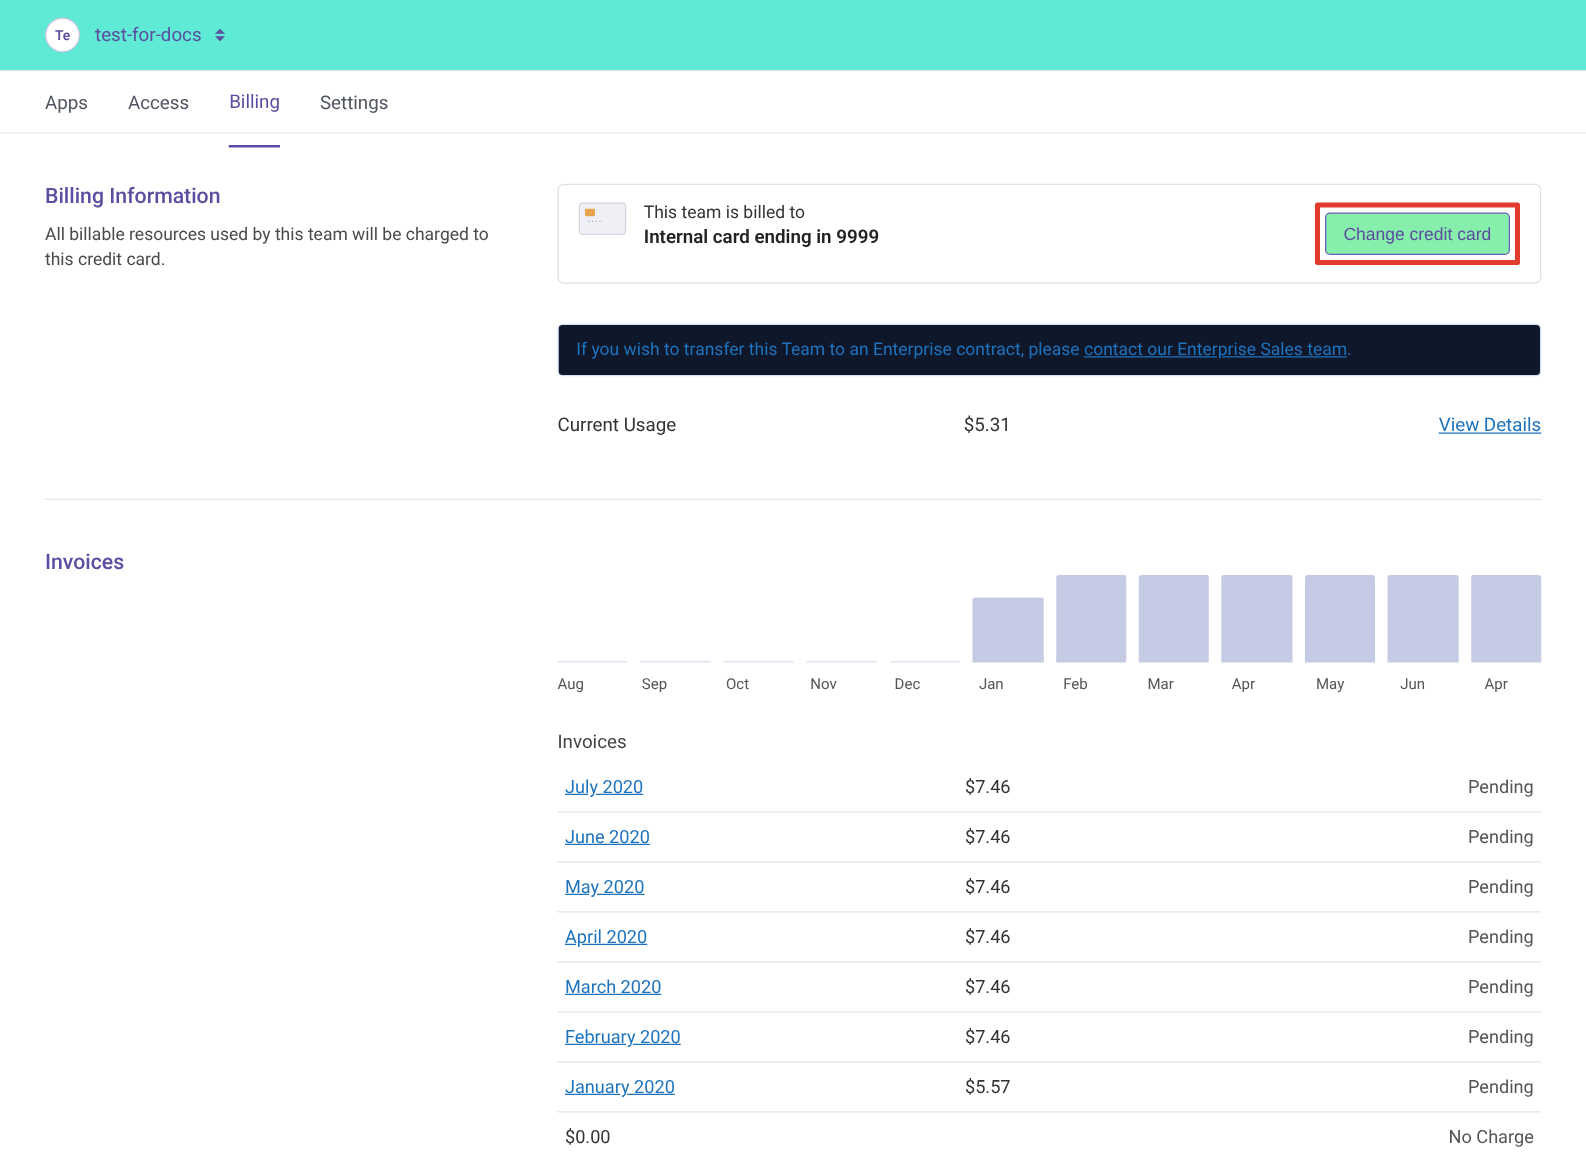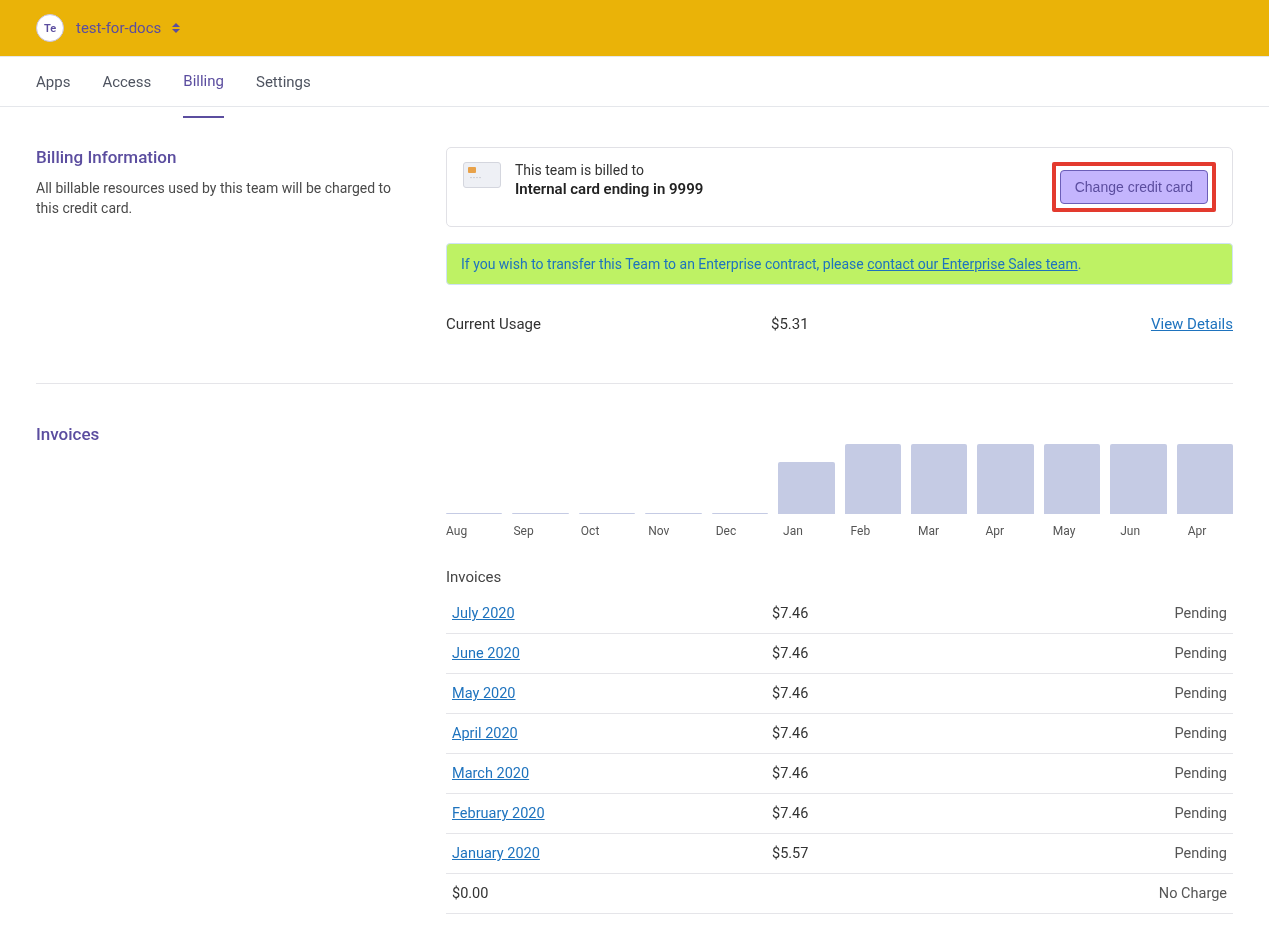--- a/index.html
+++ b/index.html
@@ -3,21 +3,21 @@
 <meta charset="utf-8">
 <style>
   * { box-sizing: border-box; margin: 0; padding: 0; }
   body {
     font-family: -apple-system, BlinkMacSystemFont, "Segoe UI", Roboto, Helvetica, Arial, sans-serif;
     color: #333;
     background: #fff;
     font-size: 14px;
   }
   .topbar {
-    background: #eab308;
+    background: #5eead4;
     height: 57px;
     display: flex;
     align-items: center;
     padding: 0 36px;
     border-bottom: 1px solid #e5e7eb;
   }
   .team-badge {
     width: 28px; height: 28px;
     border-radius: 50%;
     border: 1px solid #c8c3e0;
@@ -135,32 +135,32 @@
   .card-line1 { font-size: 14px; color: #333; margin-bottom: 2px;}
   .card-line2 { font-size: 15px; font-weight: 600; color: #222; }
   .highlight-box {
     border: 4px solid #e33a2e;
     padding: 4px;
     border-radius: 2px;
   }
   .change-card-btn {
     border: 1px solid #6b5eb8;
     color: #5b4d9f;
-    background: #c4b5fd;
+    background: #86efac;
     padding: 8px 14px;
     border-radius: 4px;
     font-size: 14px;
     cursor: pointer;
   }
   .info-banner {
-    background: #bef264;
+    background: #0f172a;
     border: 1px solid #cfe2f5;
     border-radius: 4px;
     padding: 12px 14px;
-    margin-top: 16px;
+    margin-top: 32px;
     font-size: 14px;
     color: #1e73be;
   }
   .info-banner a {
     color: #1e73be;
     text-decoration: underline;
   }
   .usage-row {
     display: flex;
     margin-top: 30px;

